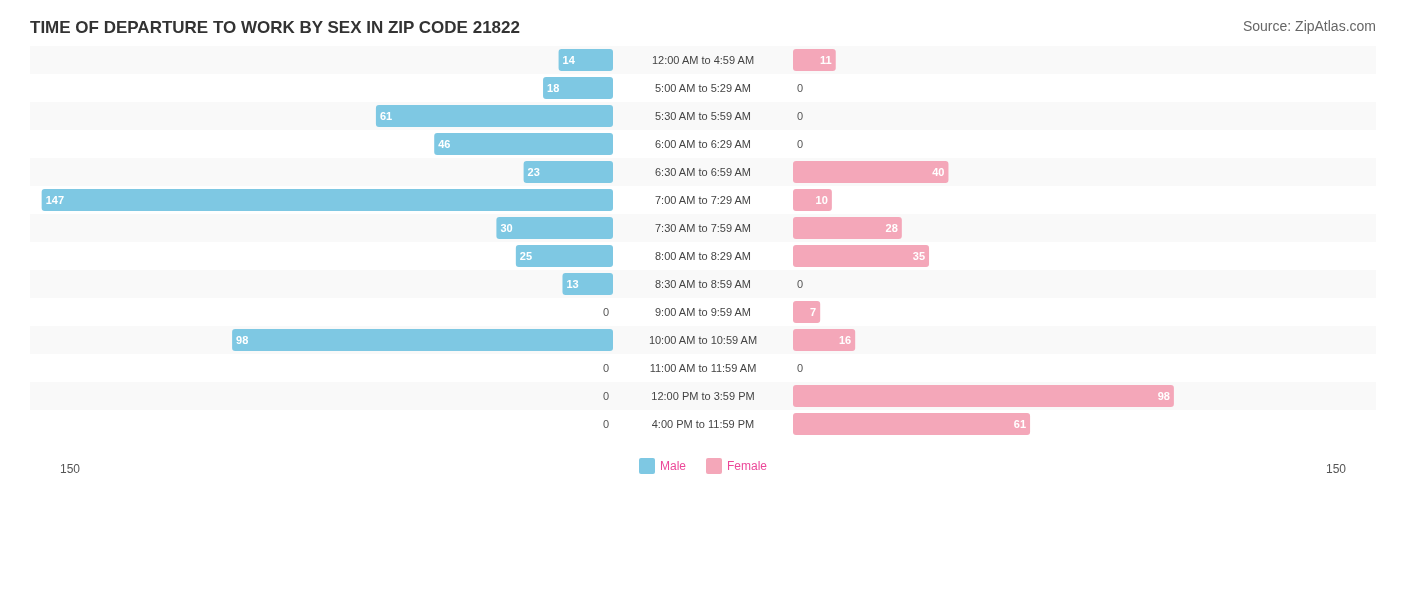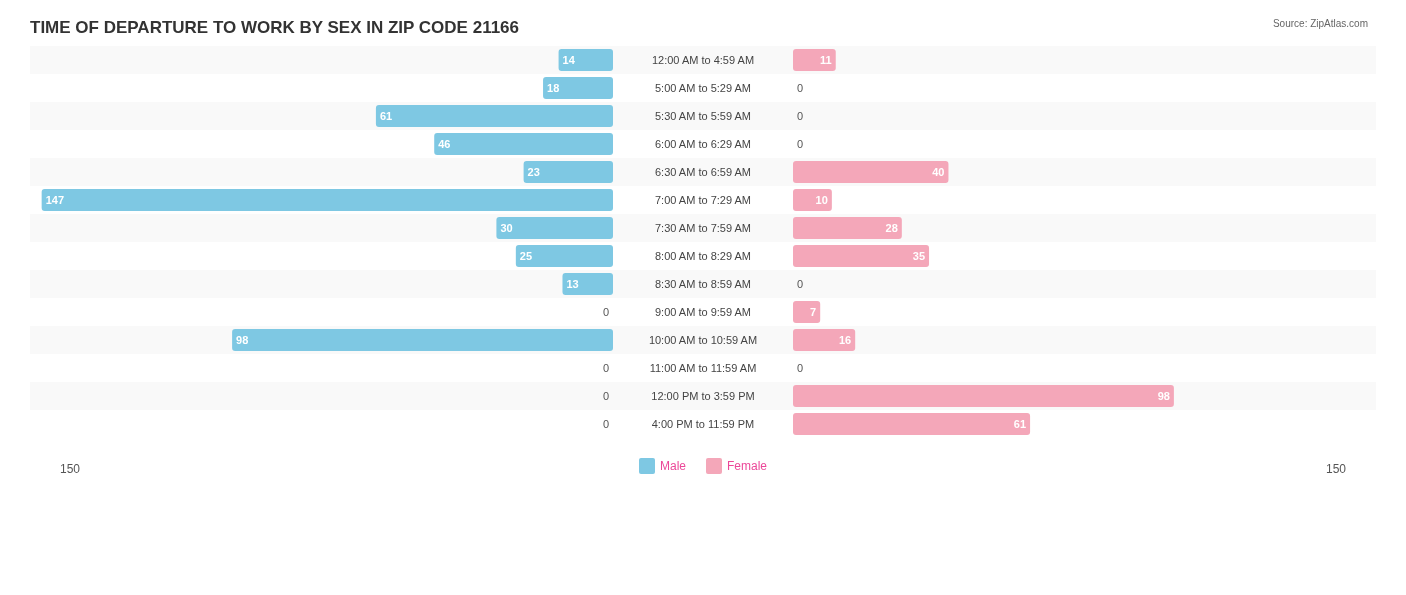--- a/index.html
+++ b/index.html
@@ -19,22 +19,22 @@
     .chart-title {
       font-size: 17px;
       font-weight: bold;
       color: #333;
       text-align: left;
       margin-bottom: 8px;
     }
     .source-text {
       position: absolute;
       top: 18px;
-      right: 38px;
-      font-size: 10px;
+      right: 30px;
+      font-size: 14px;
       color: #666;
     }
     .axis-label-left {
       position: absolute;
       bottom: 0;
       left: 30px;
       font-size: 12px;
       color: #555;
     }
     .axis-label-right {
@@ -61,21 +61,21 @@
     .legend-box {
       width: 16px;
       height: 16px;
       border-radius: 2px;
     }
   </style>
 </head>
 <body>
 
 <div class="chart-container">
-  <div class="chart-title">TIME OF DEPARTURE TO WORK BY SEX IN ZIP CODE 21166</div>
+  <div class="chart-title">TIME OF DEPARTURE TO WORK BY SEX IN ZIP CODE 21822</div>
   <div class="source-text">Source: ZipAtlas.com</div>
 
   <div id="chart-area"><svg width="1346" height="396">
         <rect x="0" y="0" width="1346" height="28" fill="#f9f9f9"></rect>
         <rect x="528.5866666666667" y="3" width="54.413333333333334" height="22" fill="#7ec8e3" rx="3"></rect>
         <text y="18" font-size="11" font-family="Arial, sans-serif" fill="#fff" font-weight="bold" x="532.5866666666667" text-anchor="start">14</text>
         <text x="673" y="18" font-size="11" font-family="Arial, sans-serif" fill="#444" text-anchor="middle">12:00 AM to 4:59 AM</text>
         <rect x="763" y="3" width="42.75333333333333" height="22" fill="#f4a7b9" rx="3"></rect>
         <text y="18" font-size="11" font-family="Arial, sans-serif" fill="#fff" font-weight="bold" x="801.7533333333333" text-anchor="end">11</text>
         <rect x="0" y="28" width="1346" height="28" fill="#ffffff"></rect>

